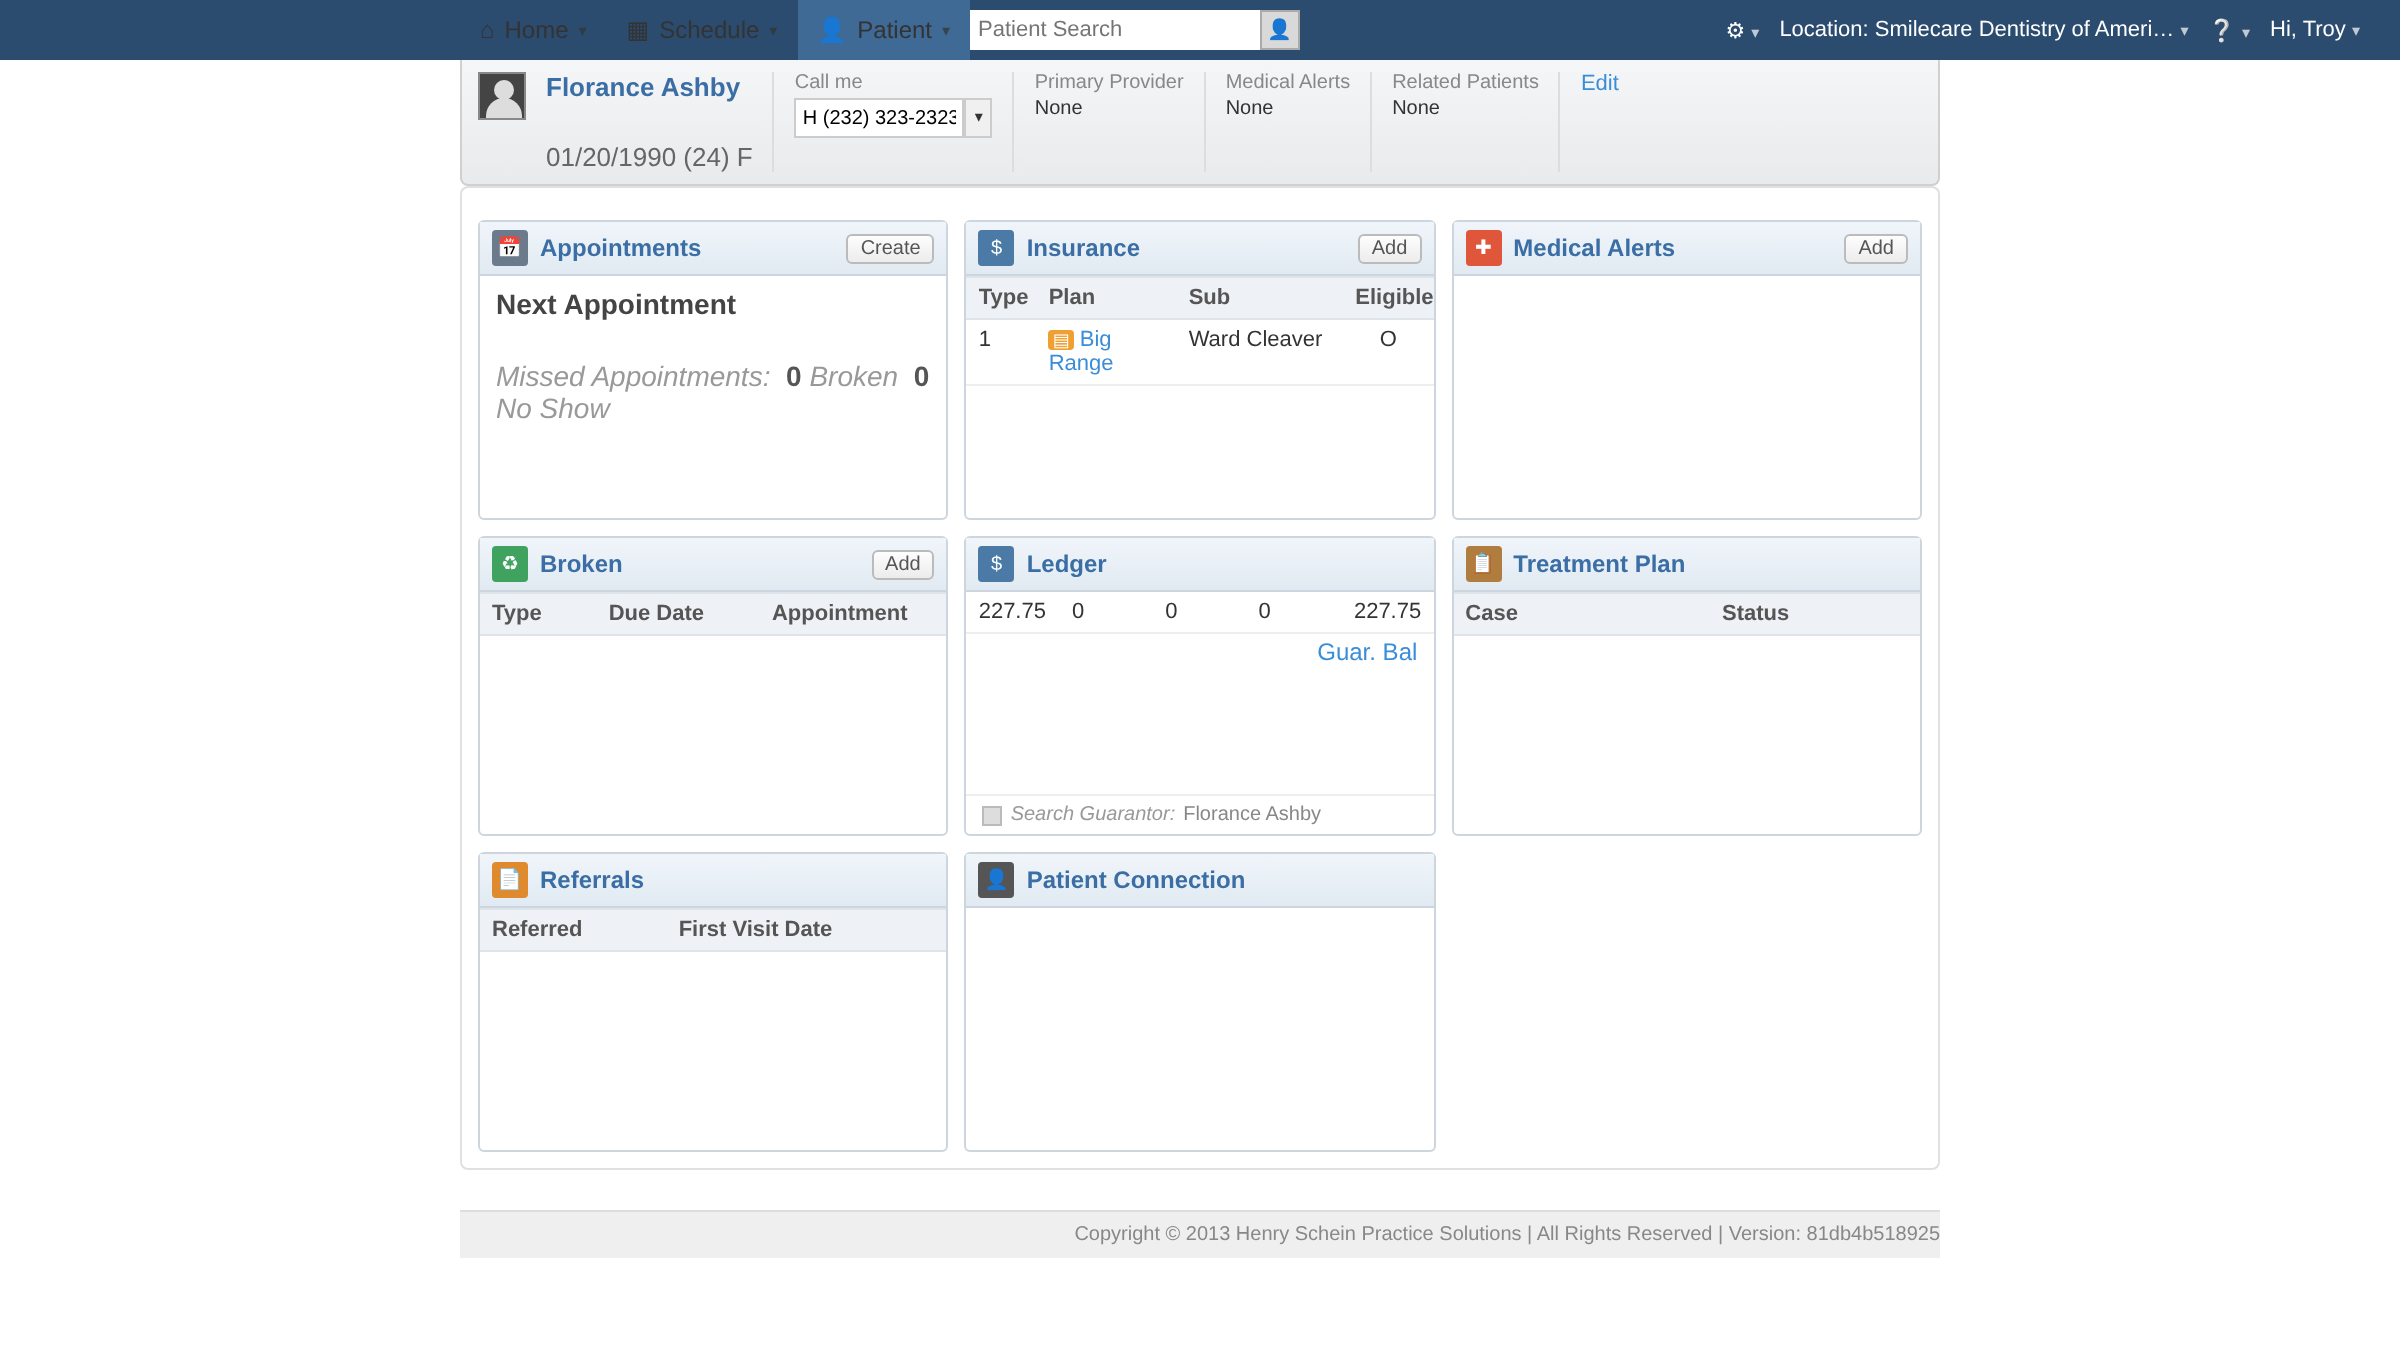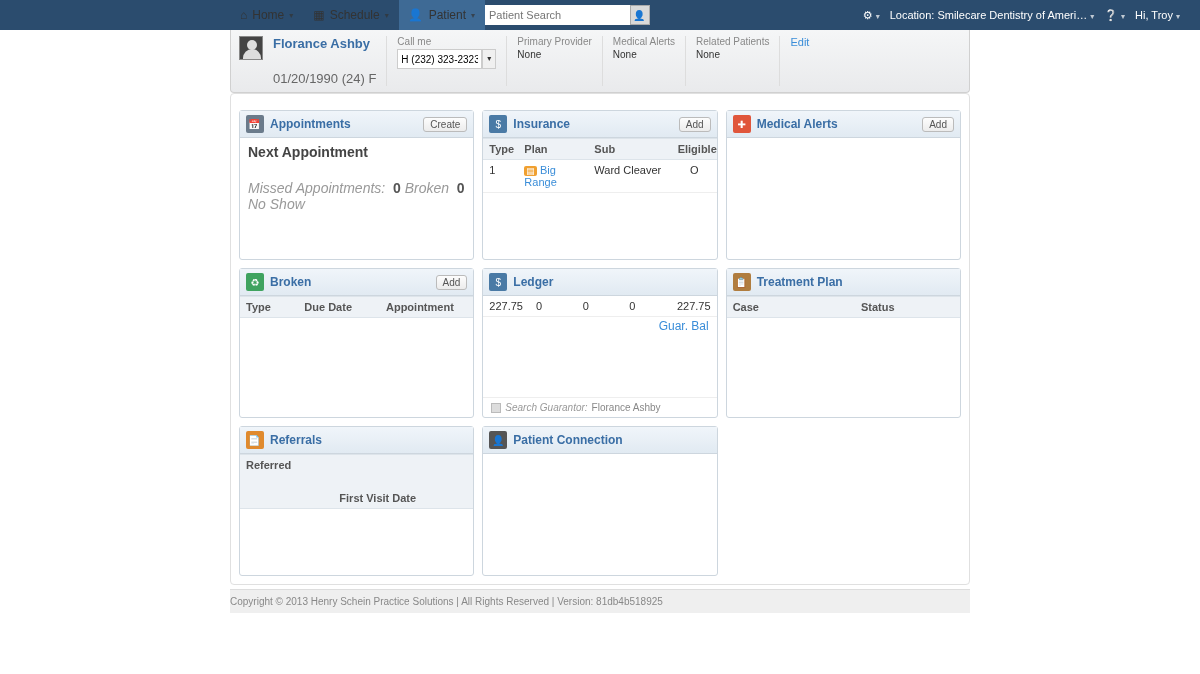--- a/index.html
+++ b/index.html
@@ -45,21 +45,21 @@
 .tbl-hd > div, .tbl-row > div { padding:4px 6px;}
 .tbl-row { display:flex; font-size:11px; border-bottom:1px solid #eee;}
 .muted{color:#999;font-style:italic;}
 .foot-note{font-size:10px;color:#888;padding:4px 8px;border-top:1px solid #eee;display:flex;align-items:center;gap:4px;}
 .link{color:#3a8dd8;}
 
 
 .main-outer{background:#fff;border:1px solid #e0e0e0;border-radius:4px;padding:8px;margin-top:0;}
 
 
-.footer{text-align:left;font-size:10px;color:#888;background:#efefef;padding:6px 0;border-top:1px solid #ddd;margin-top:4px;width:740px;margin-left:auto;margin-right:auto;}
+.footer{text-align:right;font-size:10px;color:#888;background:#efefef;padding:6px 0;border-top:1px solid #ddd;margin-top:20px;width:740px;margin-left:auto;margin-right:auto;}
 </style>
 </head>
 <body>
 
 <div class="app">
   <div class="topbar-full">
     <div class="topbar-inner">
       <div class="nav-item">
         <span>⌂</span>
         <span>Home</span>
@@ -218,21 +218,21 @@
         </div>
       </div>
 
       <div class="card">
         <div class="card-hd">
           <div class="card-icon" style="background:#e08a2e;">📄</div>
           <div class="card-title">Referrals</div>
         </div>
         <div class="tbl-hd">
           <div style="width:40%;">Referred</div>
-          <div style="width:60%;margin-top:33px;">First Visit Date</div>
+          <div style="width:60%;">First Visit Date</div>
         </div>
       </div>
 
       <div class="card">
         <div class="card-hd">
           <div class="card-icon" style="background:#555;">👤</div>
           <div class="card-title">Patient Connection</div>
         </div>
         <div class="card-body"></div>
       </div>

